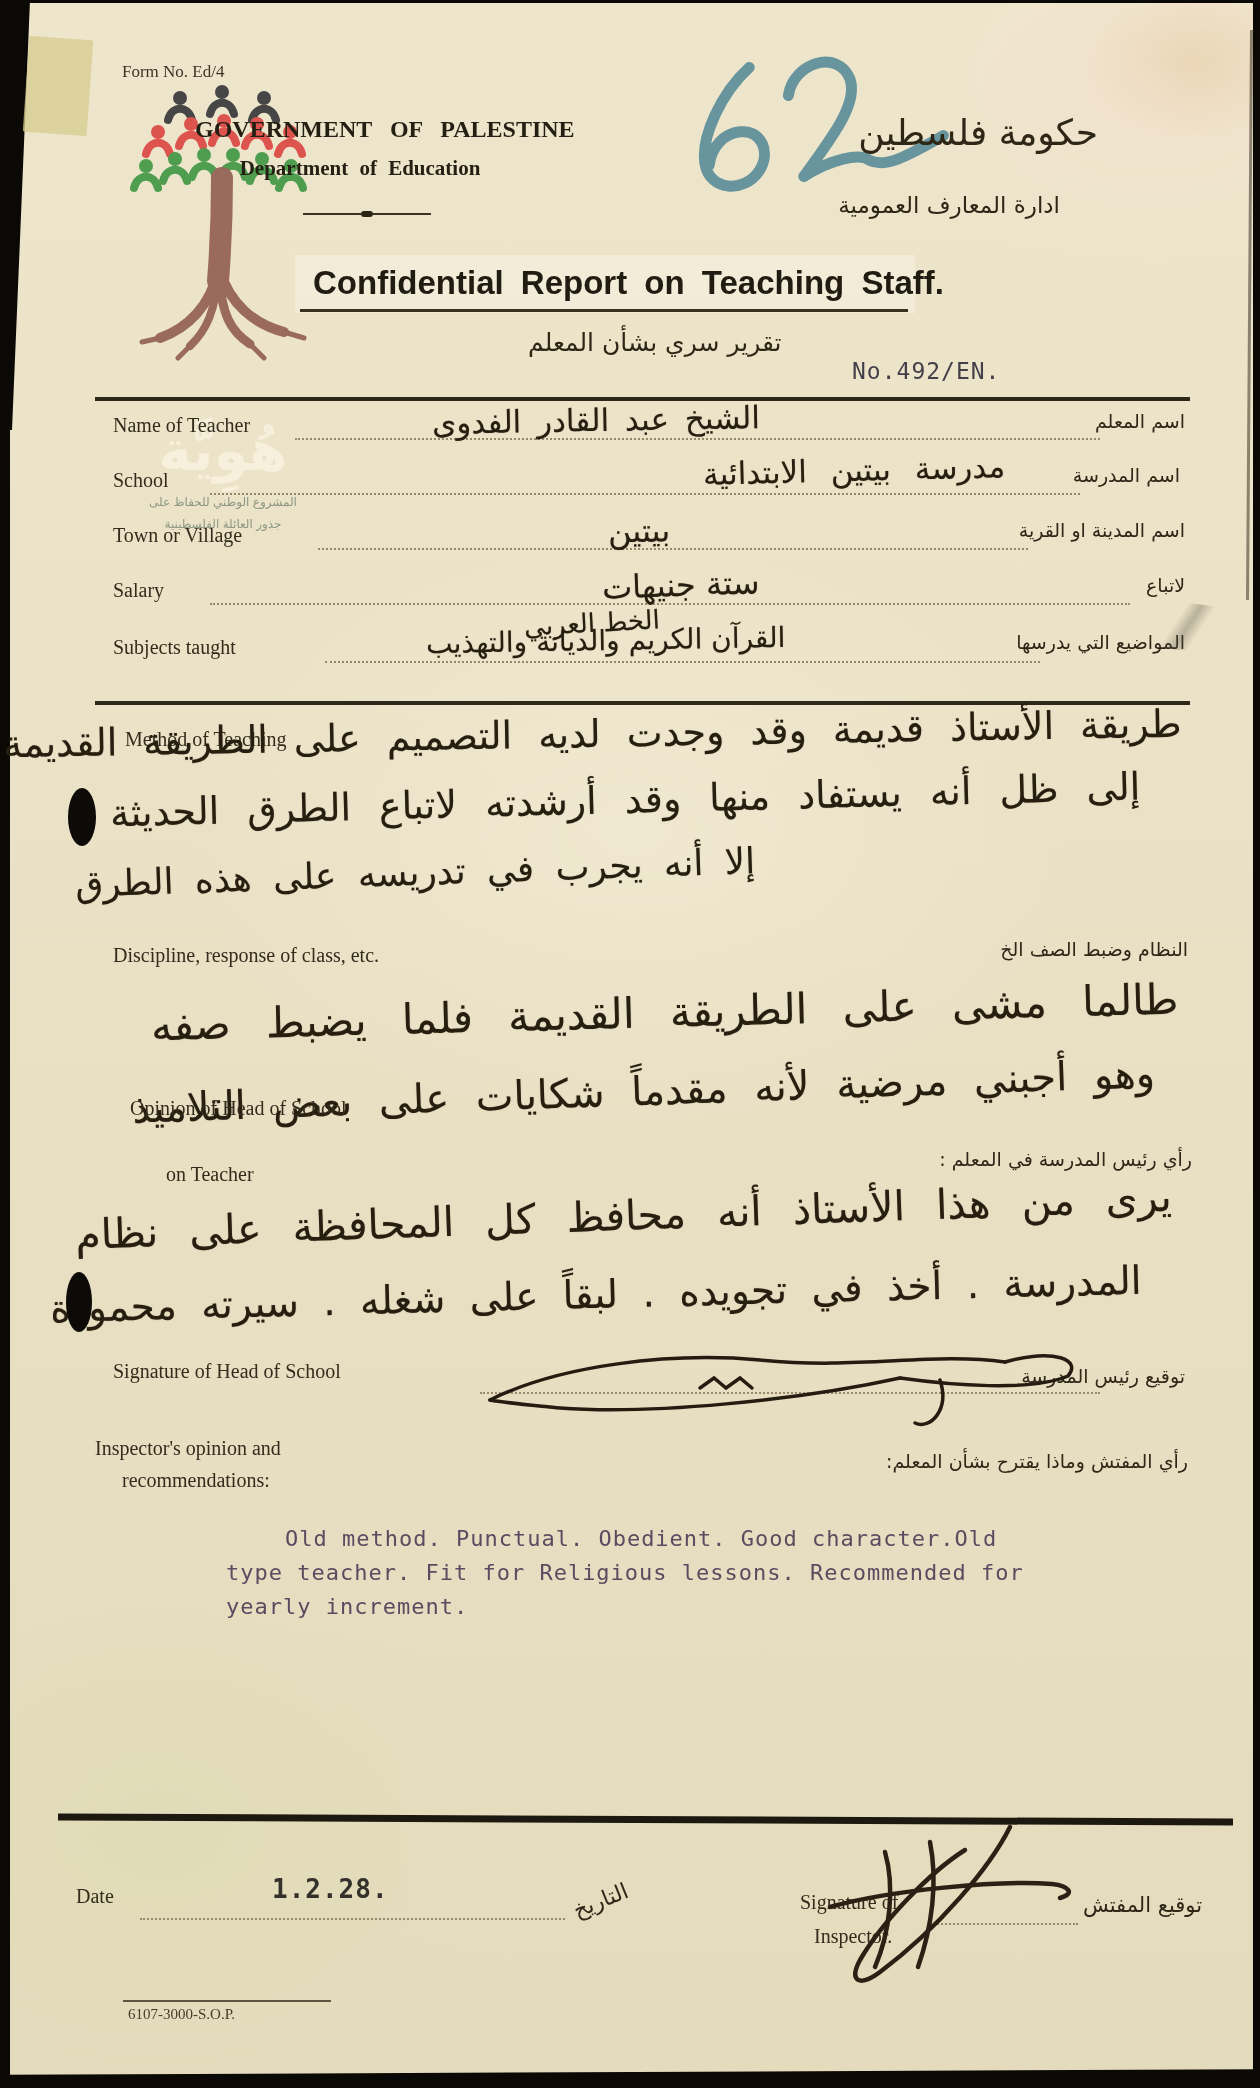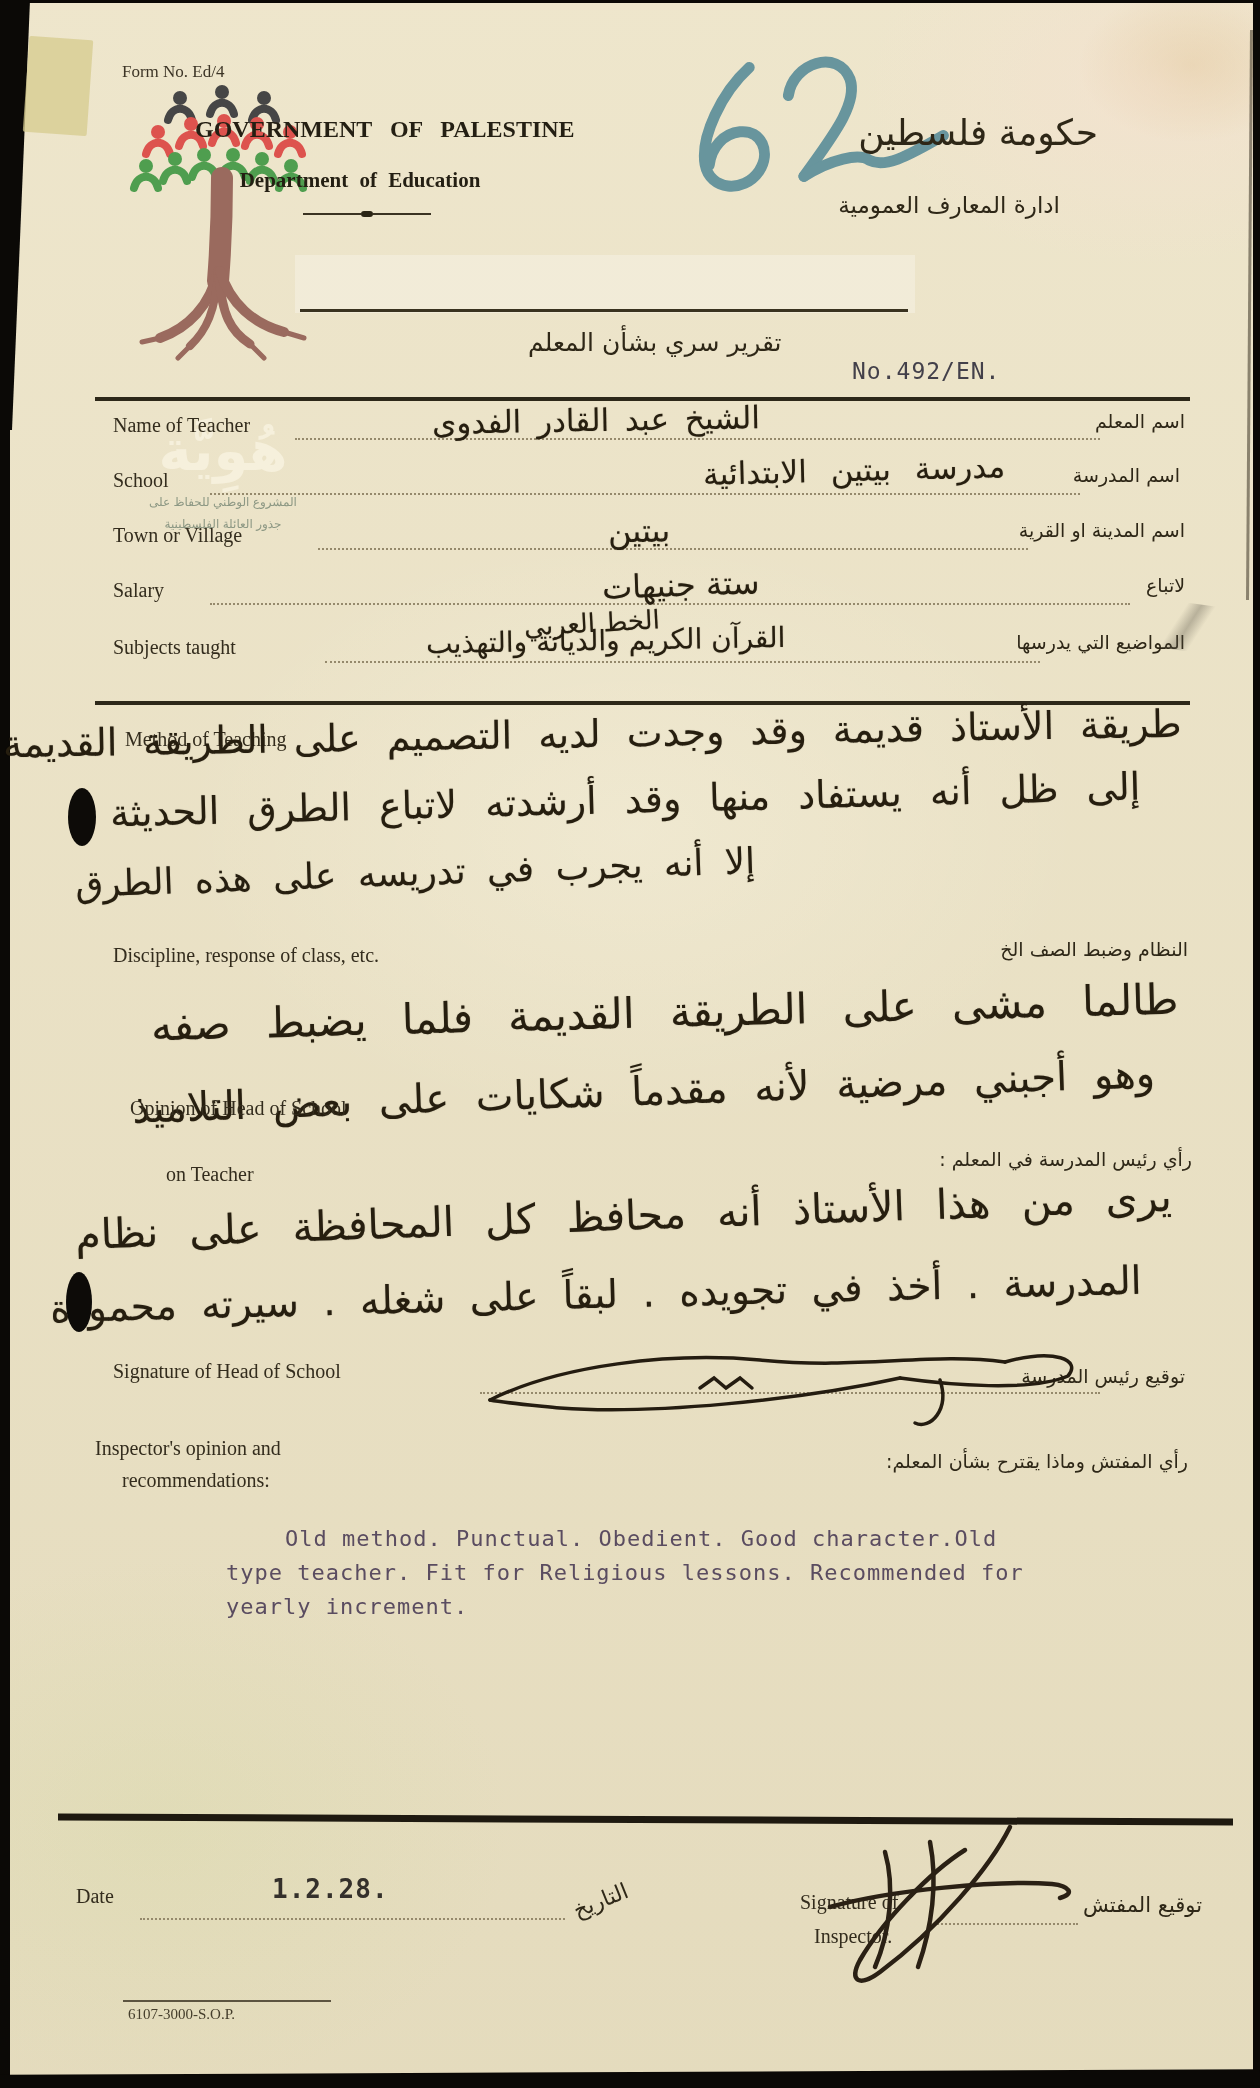--- a/index.html
+++ b/index.html
@@ -94,40 +94,41 @@
       <div>المشروع الوطني للحفاظ على</div>
       <div>جذور العائلة الفلسطينية</div>
     </div>
   </div>
 
   <div class="abs serif-label" style="left:122px;top:62px;font-size:17px;color:#3c3426;">Form No. Ed/4</div>
 
   <div class="abs" style="left:195px;top:116px;width:330px;text-align:right;font-family:'Liberation Serif',serif;
        font-weight:bold;font-size:24px;color:#241f13;word-spacing:12px;white-space:nowrap;">GOVERNMENT OF PALESTINE</div>
   <div class="abs" style="left:195px;top:156px;width:330px;text-align:center;font-family:'Liberation Serif',serif;
-       font-weight:bold;font-size:21px;color:#241f13;word-spacing:6px;margin-top:12px;">Department of Education</div>
+       font-weight:bold;font-size:21px;color:#241f13;word-spacing:6px;">Department of Education</div>
   <div class="abs" style="left:303px;top:211px;display:flex;align-items:center;gap:0;">
     <div class="divider-line" style="width:58px;"></div>
     <div class="divider-dot"></div>
     <div class="divider-line" style="width:58px;"></div>
   </div>
 
   <svg class="abs" style="left:640px;top:42px;transform:rotate(-6deg);opacity:.82;" width="330" height="175" viewBox="0 0 330 175">
     <g stroke="#4b8494" stroke-width="11" fill="none" stroke-linecap="round">
       <path d="M116,20 C86,42 60,84 62,112 C64,138 97,145 115,124 C129,107 122,83 100,83 C84,83 70,95 66,113"></path>
       <path d="M152,52 C160,20 206,10 215,42 C221,68 189,100 159,134"></path>
       <path d="M159,134 C187,120 217,116 226,125 C240,134 262,126 302,108"></path>
     </g>
     <text x="12" y="150" font-size="0">62</text>
   </svg>
 
   <div class="abs ar" style="right:162px;top:112px;font-size:36px;">حكومة فلسطين</div>
   <div class="abs ar" style="right:200px;top:192px;font-size:23px;">ادارة المعارف العمومية</div>
 
   <div class="abs title-band"></div>
+  <div class="abs title-en" style="left:313px;top:264px;">Confidential Report on Teaching Staff.</div>
   <div class="abs title-underline"></div>
   <div class="abs ar" style="left:528px;top:328px;font-size:25px;">تقرير سري بشأن المعلم</div>
   <div class="abs typed" style="left:852px;top:358px;font-size:23px;color:#43404a;">No.492/EN.</div>
 
   <div class="abs rule" style="left:95px;top:397px;width:1095px;"></div>
 
   <div class="abs serif-label" style="left:113px;top:414px;">Name of Teacher</div>
   <div class="abs dotted" style="left:295px;top:438px;width:805px;"></div>
   <div class="abs ar ar-label" style="right:75px;top:410px;">اسم المعلم</div>
   <div class="abs hw" style="right:500px;top:402px;font-size:31px;transform:rotate(-1deg);word-spacing:6px;">الشيخ عبد القادر الفدوى</div>

